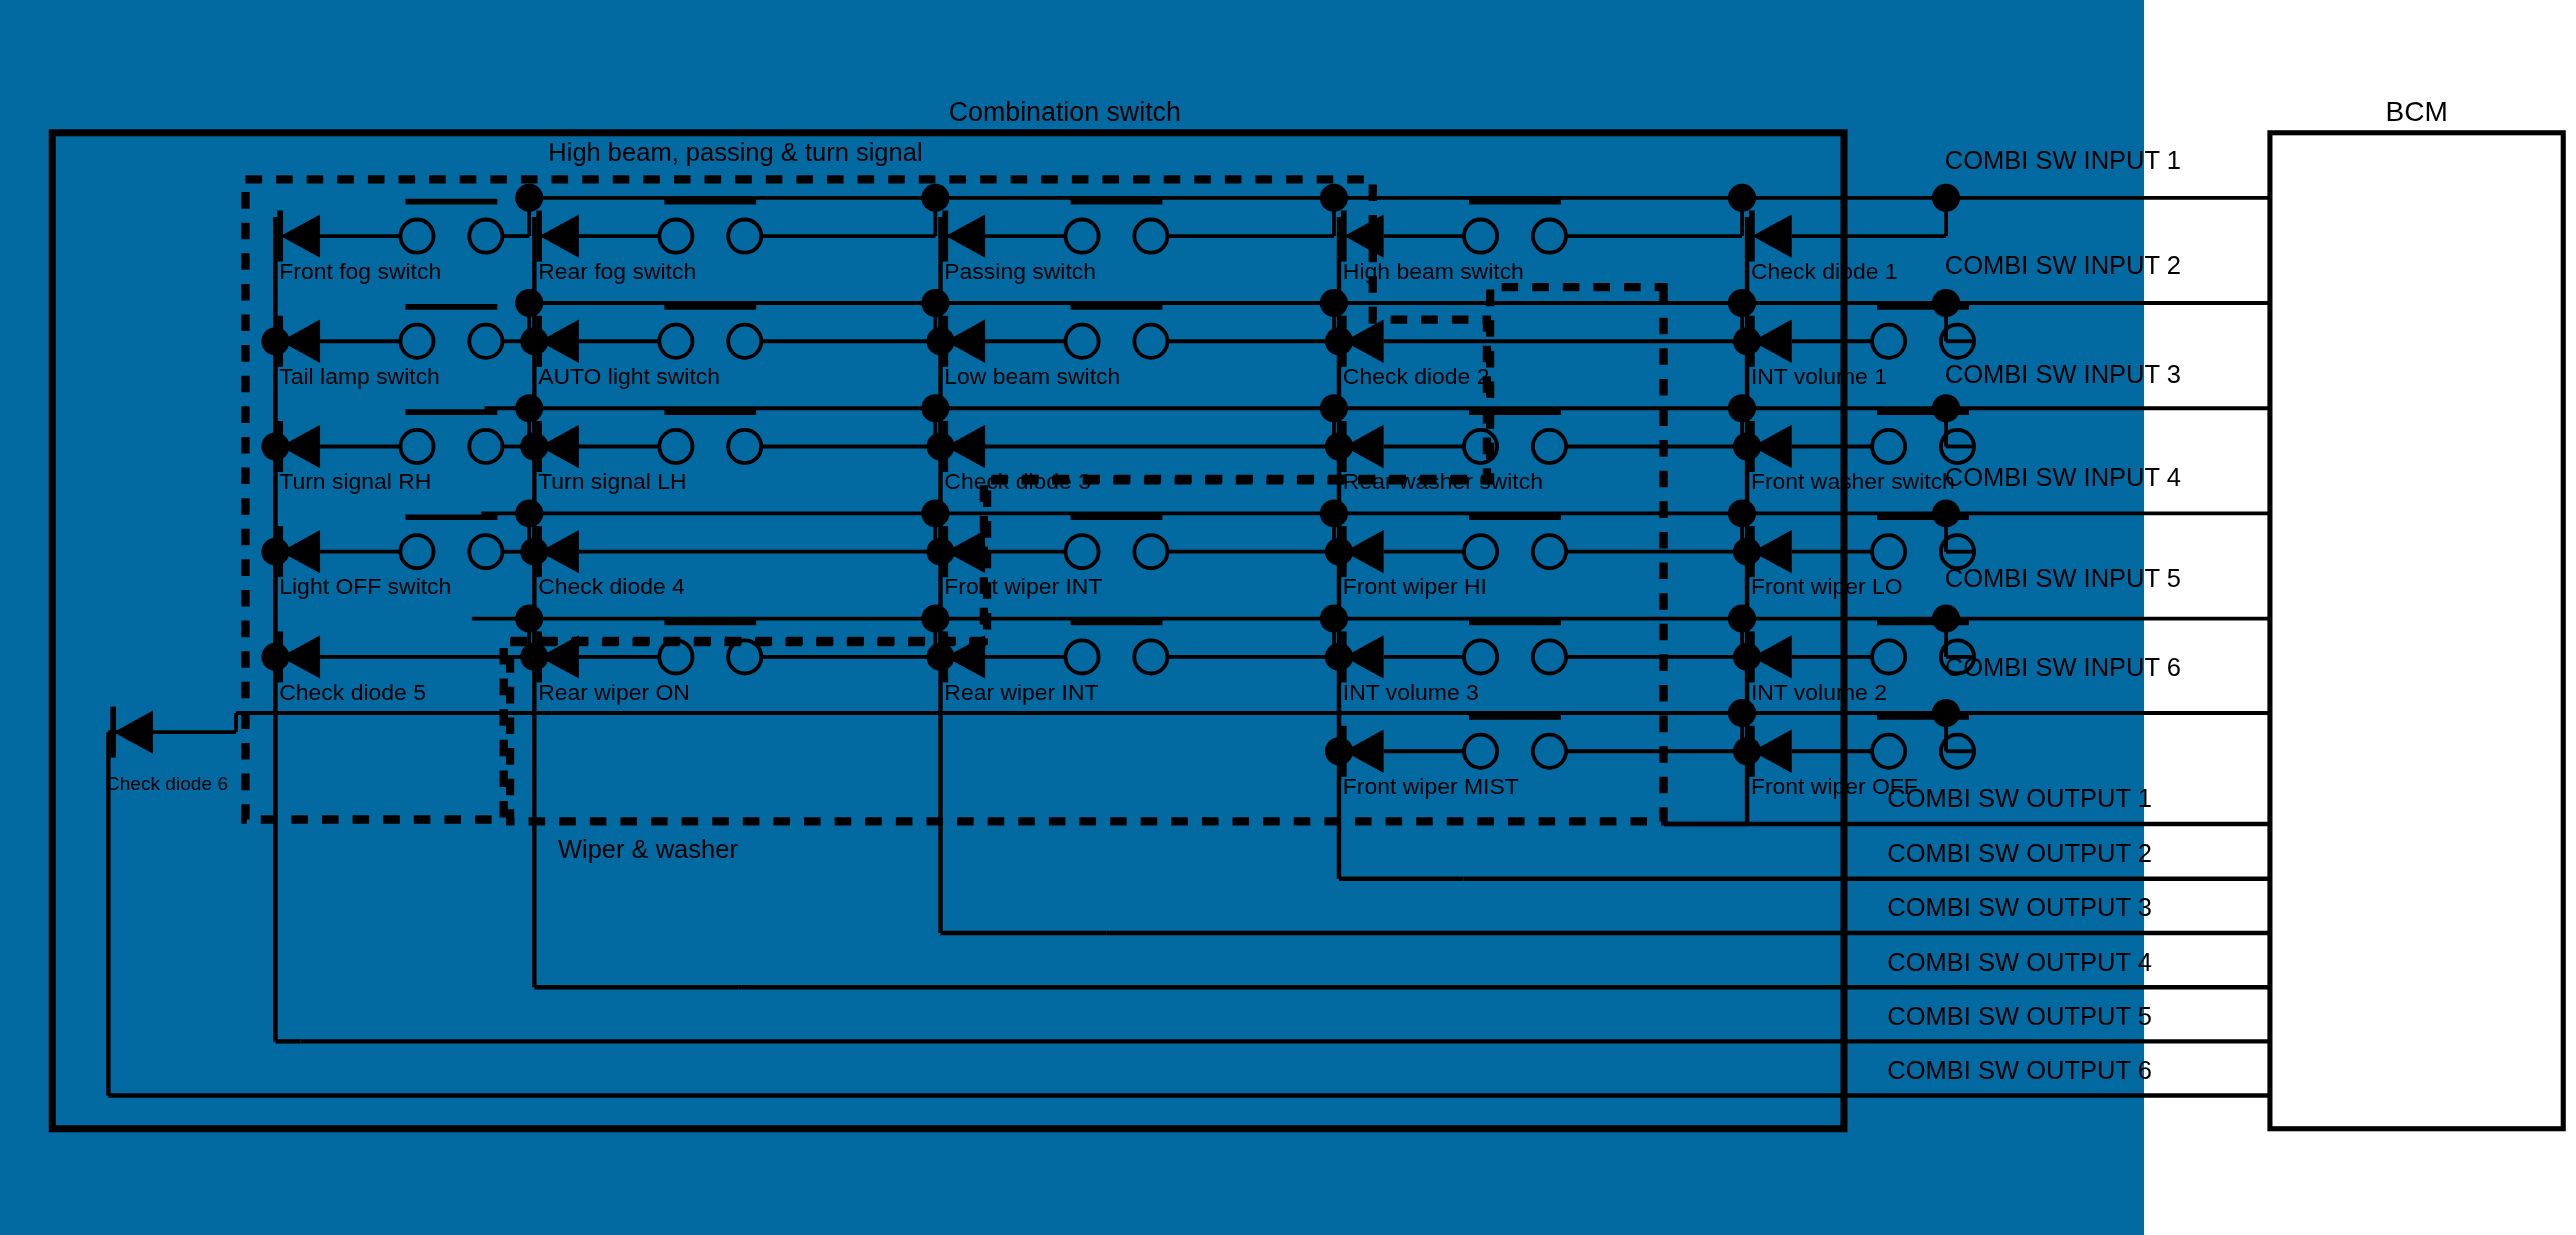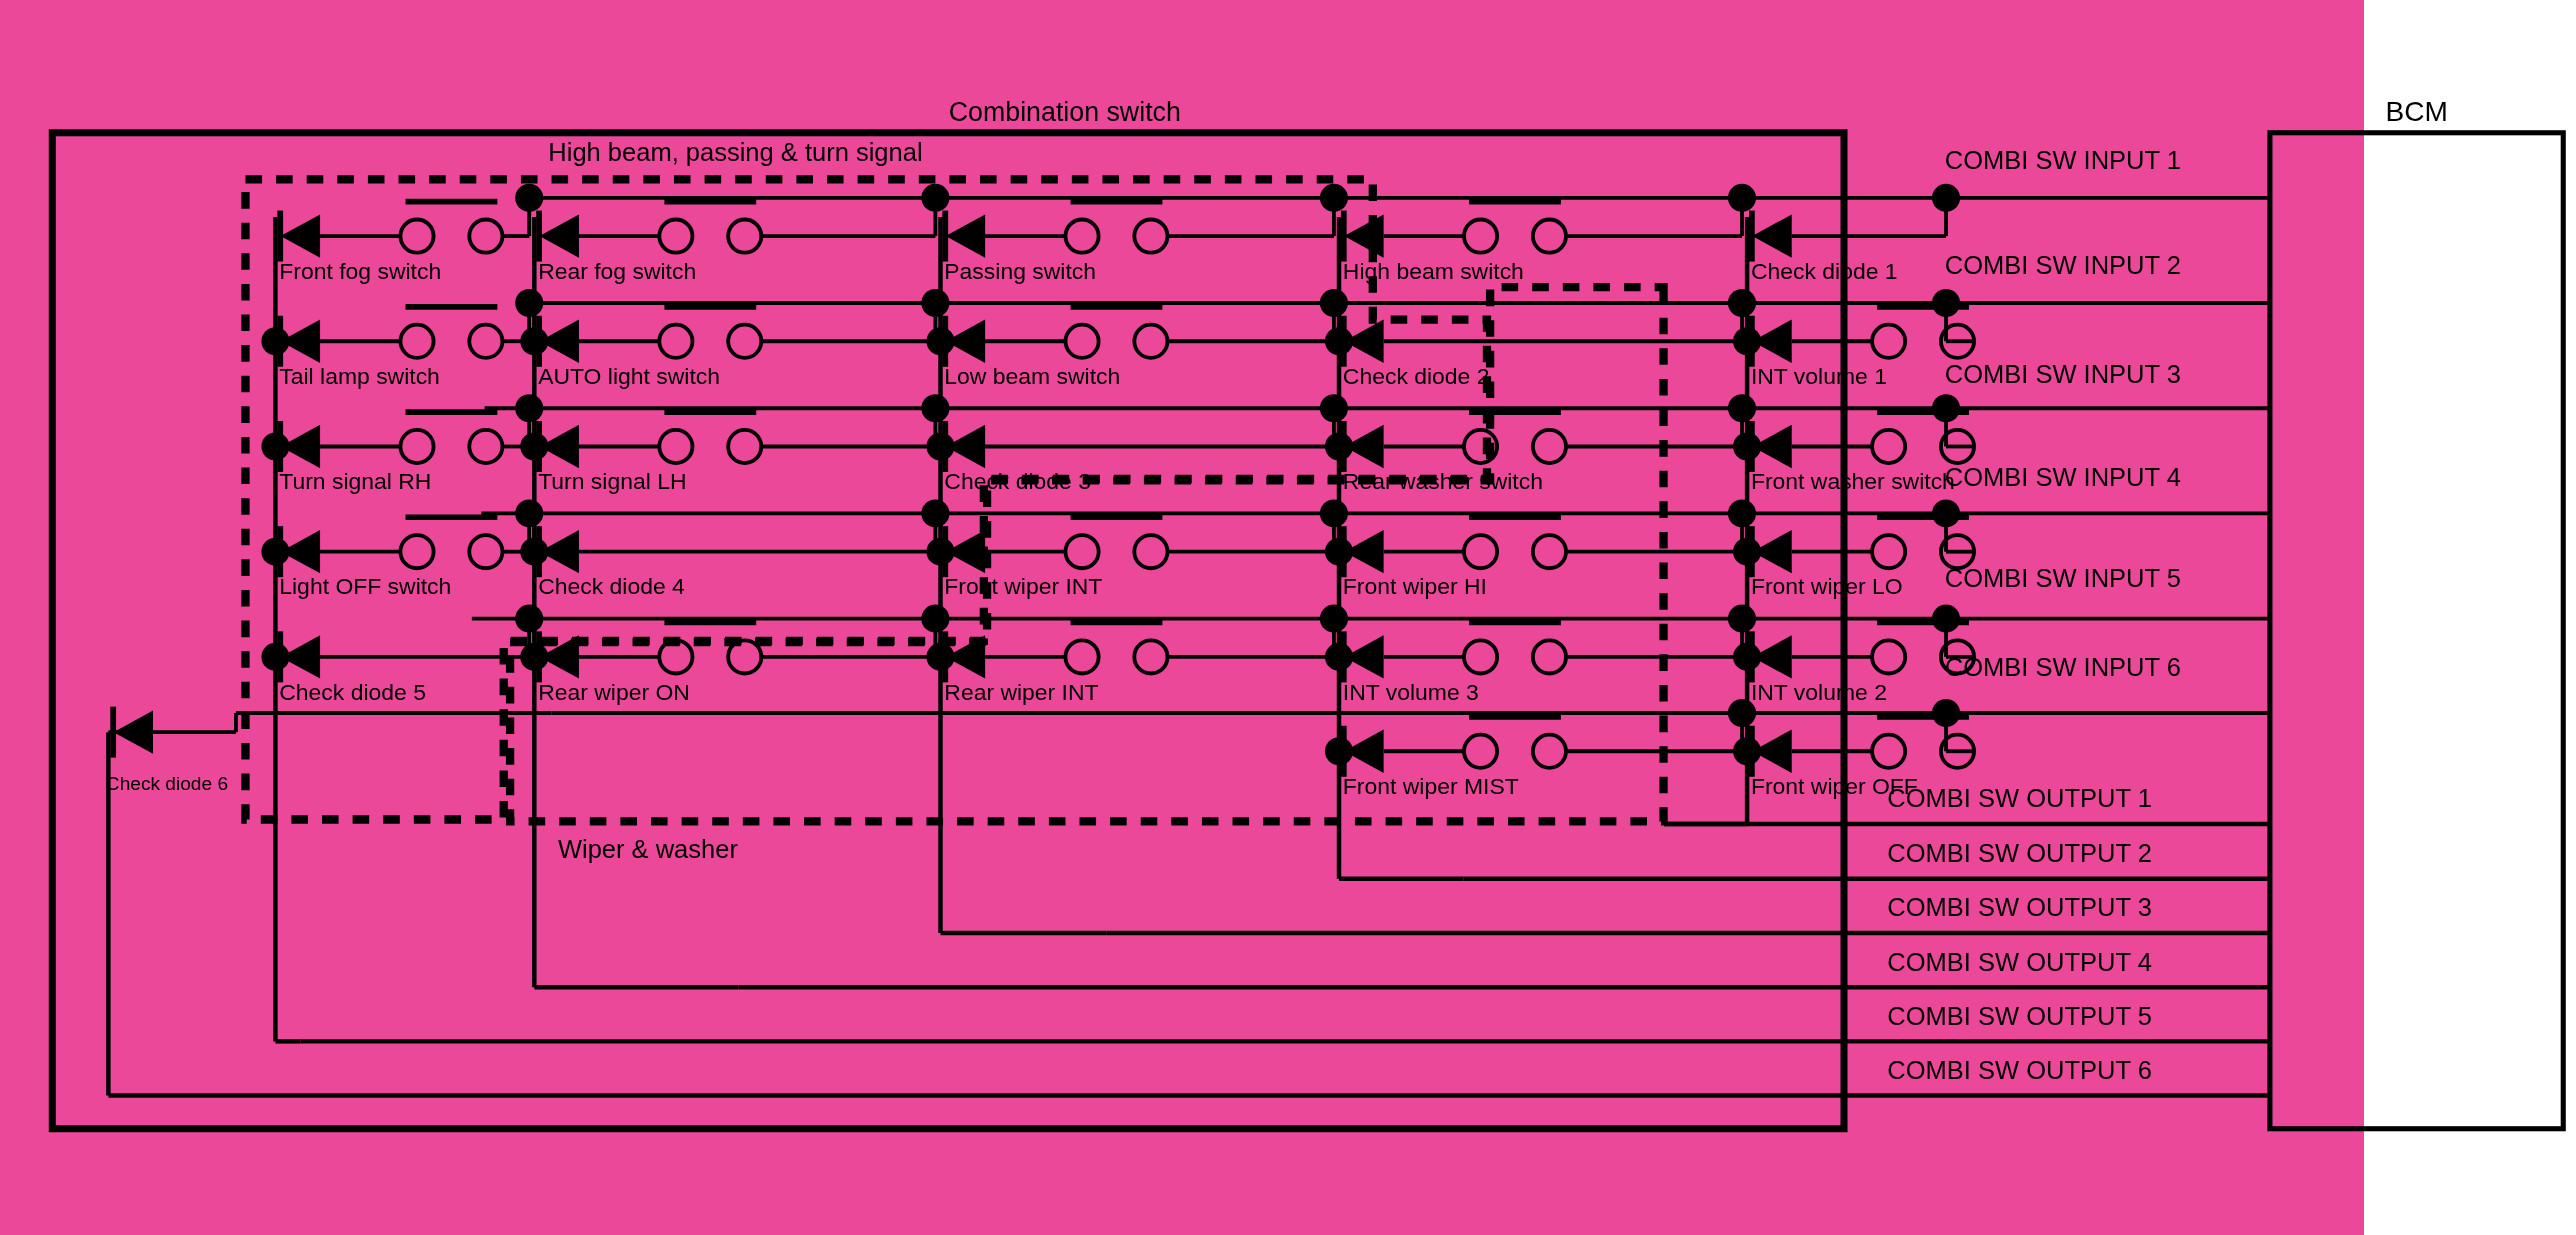--- a/index.html
+++ b/index.html
@@ -1,16 +1,16 @@
 <!DOCTYPE html>
 <html style="font-size:10.2px"><head>
 <meta charset="utf-8">
 <style>
   html,body{margin:0;padding:0;background:#ffffff;}
-  #root{position:relative;width:2364px;height:1236px;background:#ec4899;
+  #root{position:relative;width:2144px;height:1236px;background:#0369a1;
         font-family:"Liberation Sans", sans-serif;}
   svg{position:absolute;left:0;top:0;width:2576px;height:1236px;}
   text{font-family:"Liberation Sans", sans-serif;fill:#000;}
   .lbl{font-size:40px;}
   .lbl-sm{font-size:36px;}
   .lbl-xs{font-size:30px;}
   .hdr{font-size:42px;}
   .bcmlbl{font-size:44px;}
 </style>
 </head>

